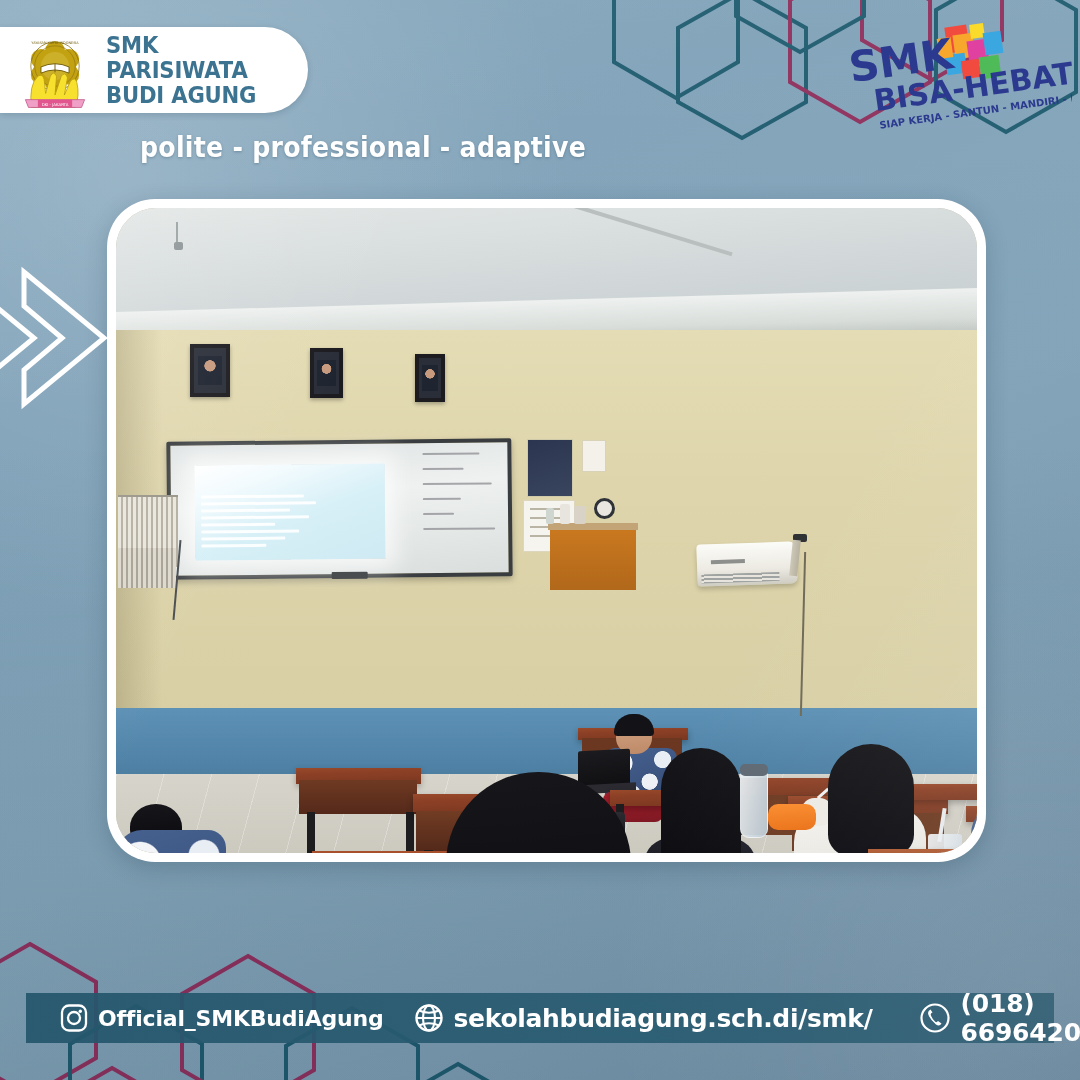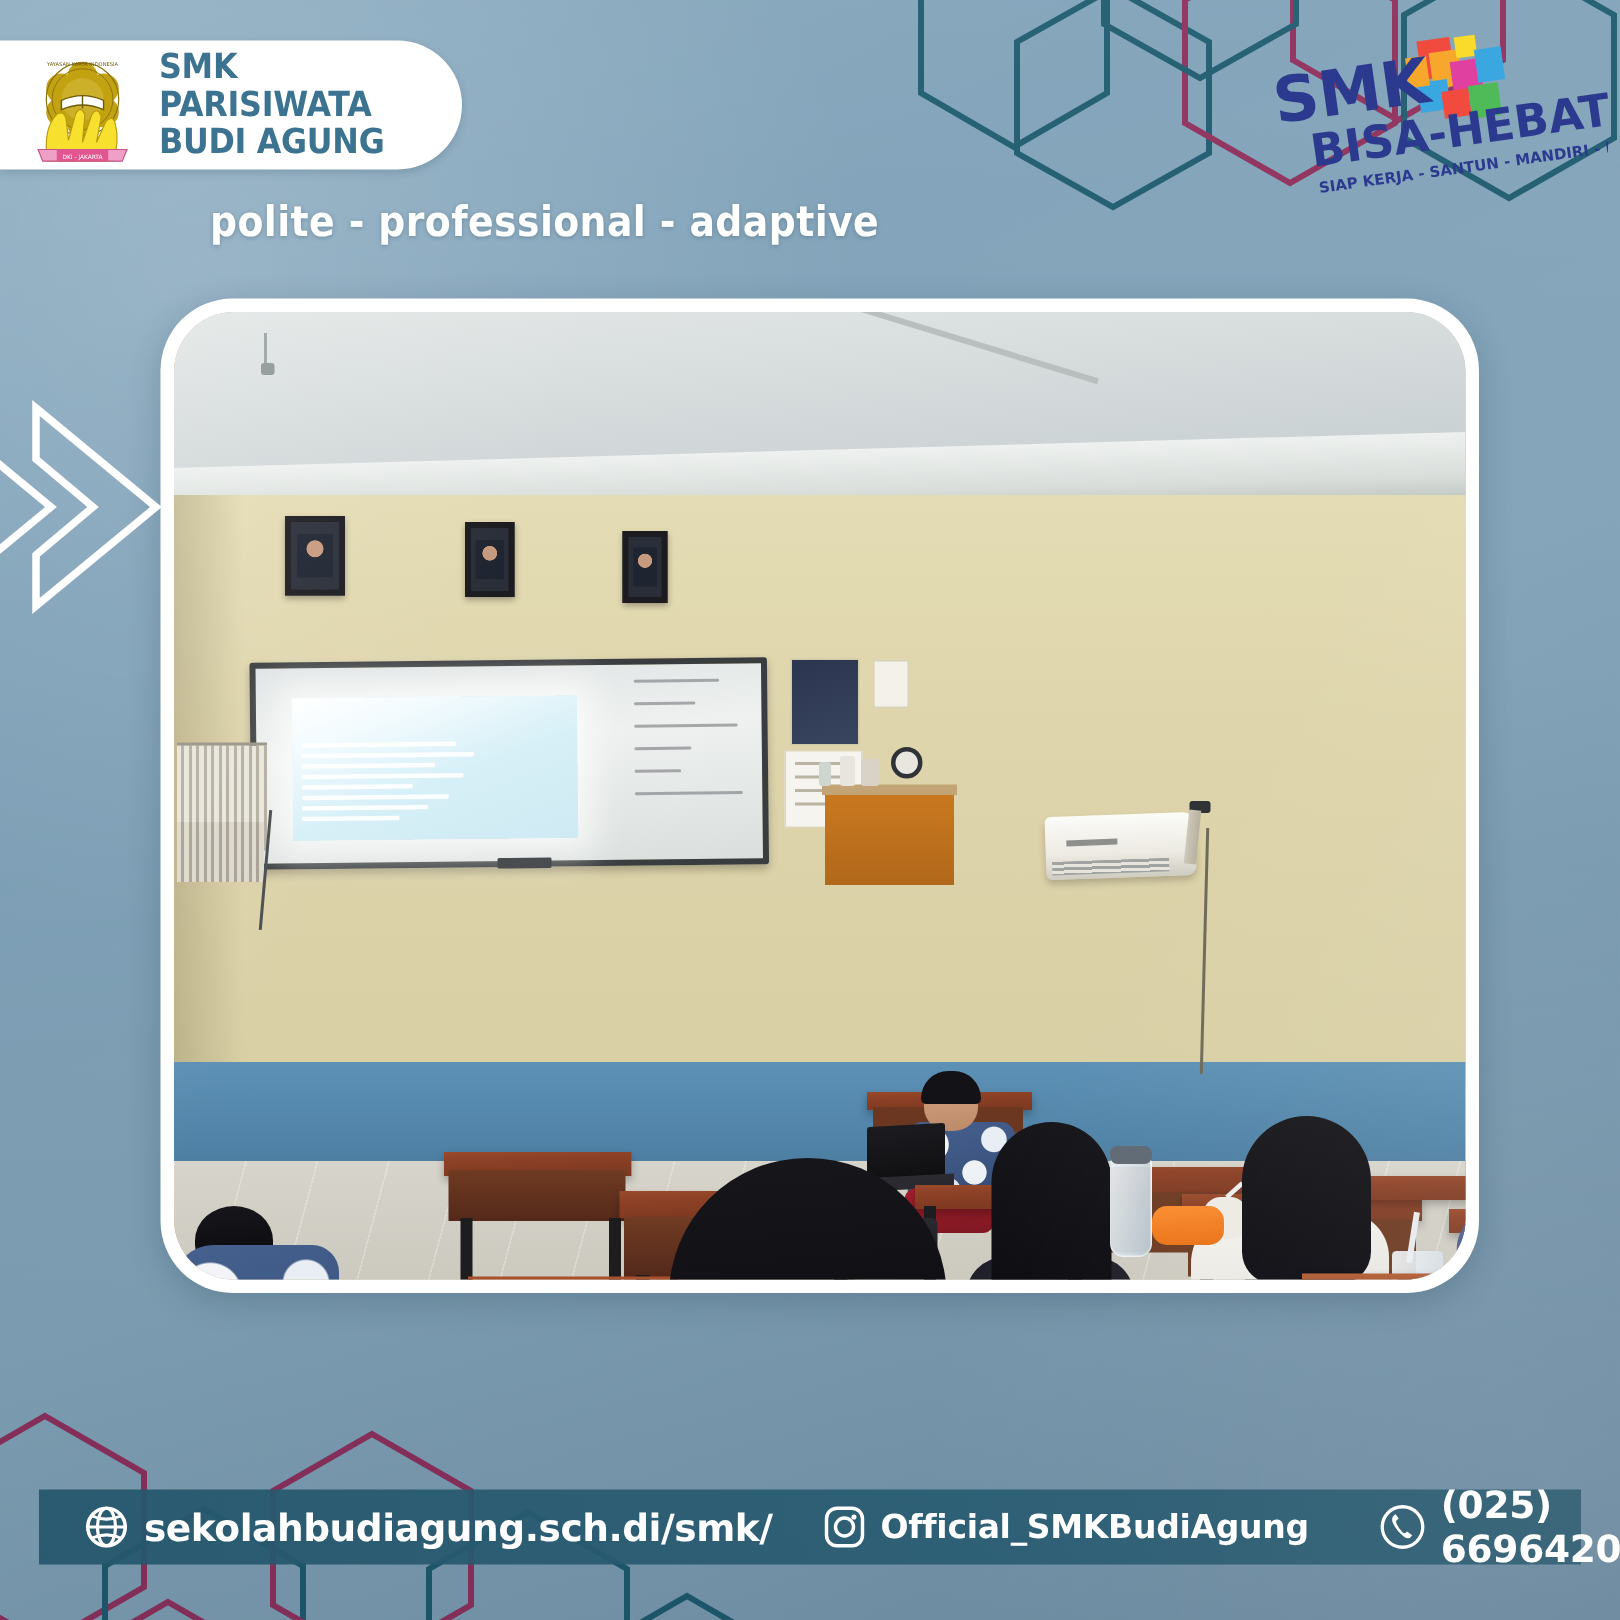--- a/index.html
+++ b/index.html
@@ -516,49 +516,49 @@
       <div class="ph d9 desk"></div>
 
       <div class="ph s2-hair hair"></div>
 
       <div class="ph glare"></div>
     </div>
   </div>
 
   <div id="footer-bar">
 
+    <div class="fitem" id="footer-ig">
+      <span class="glyph">
+        <svg width="28" height="30" viewBox="0 0 28 30">
+          <rect x="2" y="2.5" width="24" height="25" rx="7" fill="none" stroke="#fff" stroke-width="2.3"></rect>
+          <circle cx="14" cy="15" r="6" fill="none" stroke="#fff" stroke-width="2.3"></circle>
+          <circle cx="20.3" cy="8.3" r="1.7" fill="#fff"></circle>
+        </svg>
+      </span>
+      <span>Official_SMKBudiAgung</span>
+    </div>
+
     <div class="fitem" id="footer-web">
       <span class="glyph">
         <svg width="30" height="30" viewBox="0 0 30 30">
           <circle cx="15" cy="15" r="12.5" fill="none" stroke="#fff" stroke-width="2.4"></circle>
           <ellipse cx="15" cy="15" rx="6" ry="12.5" fill="none" stroke="#fff" stroke-width="2.1"></ellipse>
           <line x1="2.5" y1="15" x2="27.5" y2="15" stroke="#fff" stroke-width="2.1"></line>
           <path d="M5 7.5 Q15 12 25 7.5" fill="none" stroke="#fff" stroke-width="2"></path>
           <path d="M5 22.5 Q15 18 25 22.5" fill="none" stroke="#fff" stroke-width="2"></path>
         </svg>
       </span>
       <span>sekolahbudiagung.sch.di/smk/</span>
     </div>
 
-    <div class="fitem" id="footer-ig">
-      <span class="glyph">
-        <svg width="28" height="30" viewBox="0 0 28 30">
-          <rect x="2" y="2.5" width="24" height="25" rx="7" fill="none" stroke="#fff" stroke-width="2.3"></rect>
-          <circle cx="14" cy="15" r="6" fill="none" stroke="#fff" stroke-width="2.3"></circle>
-          <circle cx="20.3" cy="8.3" r="1.7" fill="#fff"></circle>
-        </svg>
-      </span>
-      <span>Official_SMKBudiAgung</span>
-    </div>
-
     <div class="fitem" id="footer-phone">
       <span class="glyph">
         <svg width="32" height="32" viewBox="0 0 32 32">
           <circle cx="16" cy="16" r="13.5" fill="none" stroke="#fff" stroke-width="2.2"></circle>
           <path d="M11.5 7.5 Q8 9.5 9.5 13 Q11.5 18 17 22.5 Q20.5 25 22.5 21.5
                    L19 19 Q17.5 21 16 19.5 Q13 16.5 12 13.5 Q11 11.5 13.5 10.5 Z" fill="#fff"></path>
         </svg>
       </span>
-      <span>(025) 6696420</span>
+      <span>(018) 6696420</span>
     </div>
   </div>
 
 </div>
 
 </body></html>

